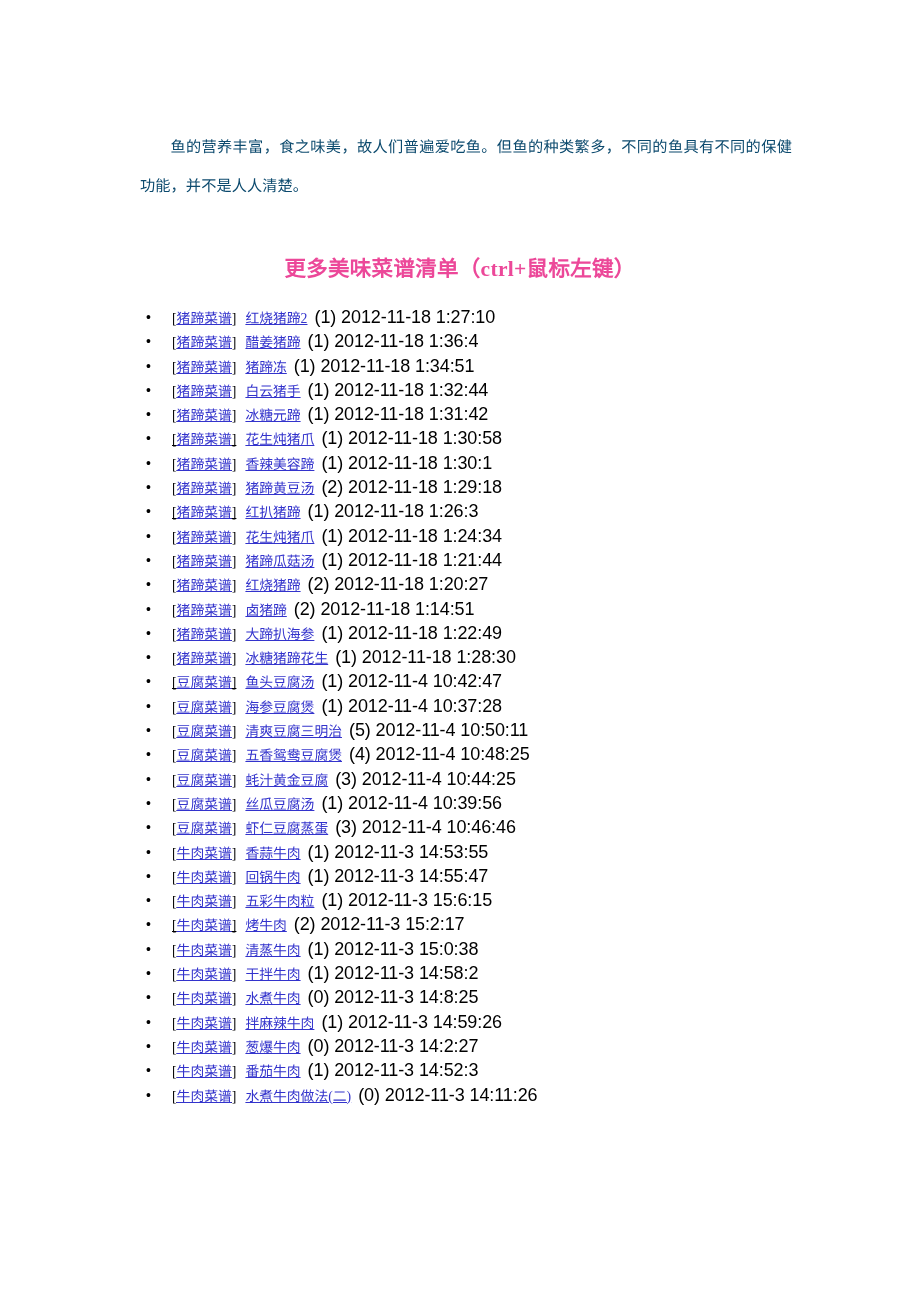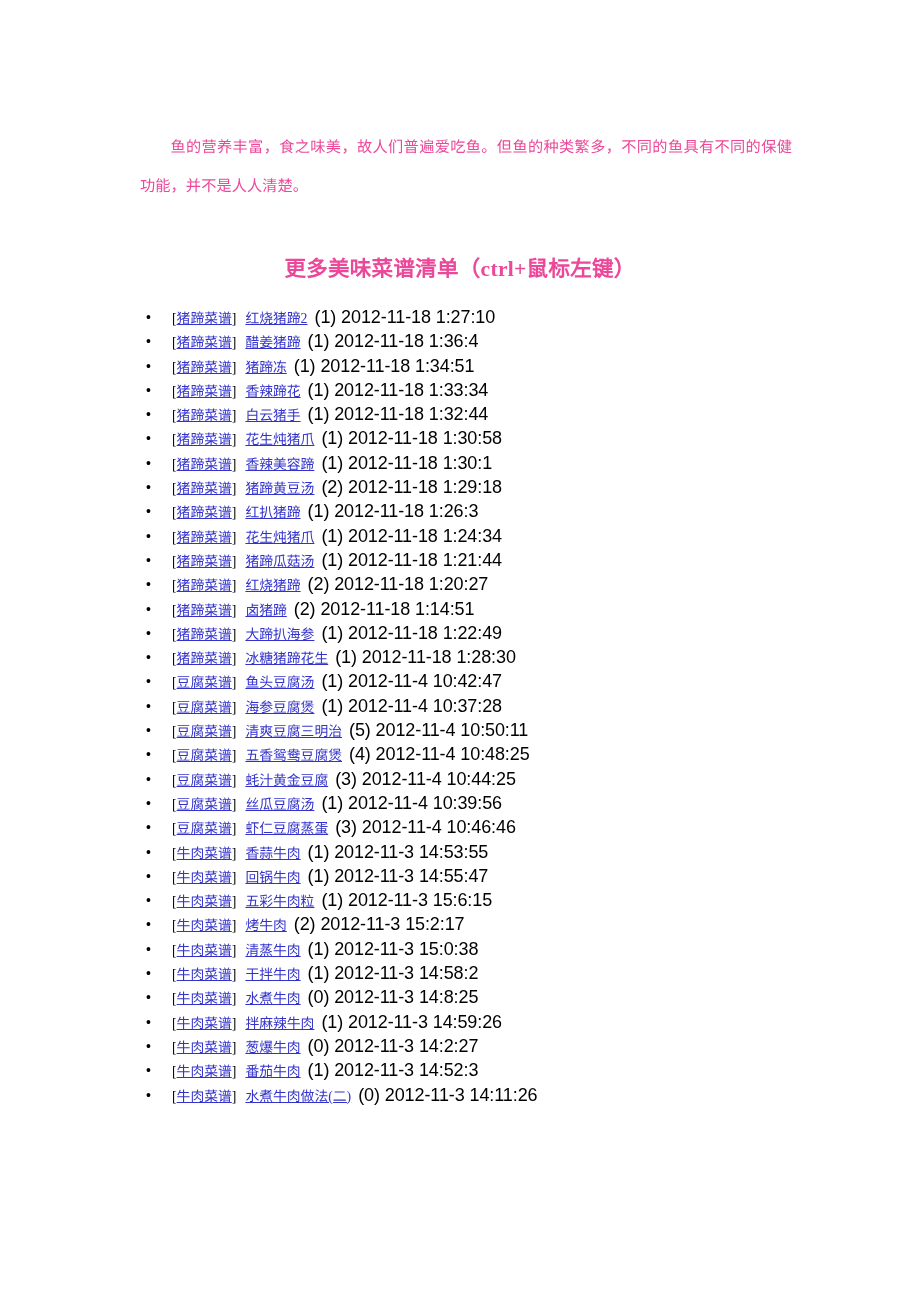--- a/index.html
+++ b/index.html
@@ -28,21 +28,21 @@
   .intro {
     position: absolute;
     left: 140px;
     top: 112px;
     width: 652px;
     font-size: 15.2px;
     line-height: 39px;
     text-align: justify;
     text-justify: inter-ideograph;
     text-indent: 2em;
-    color: #ec4899;
+    color: #0c4a6e;
     letter-spacing: 0.1px;
   }
 
   
   .doc-heading {
     position: absolute;
     left: 0;
     top: 251px;
     width: 920px;
     text-align: center;
@@ -77,20 +77,21 @@
     left: -26px;
     top: 0;
     font-size: 14px;
     line-height: 24.3px;
     color: #000000;
   }
   .cat-wrap {
     color: #000000;
     font-size: 13.8px;
     font-family: "Liberation Serif", "DejaVu Serif", serif;
+    text-decoration: underline;
   }
   a.cat-link,
   a.title-link {
     color: #3333cc;
     text-decoration: underline;
     font-family: "Liberation Serif", "DejaVu Serif", serif;
     font-size: 13.8px;
   }
   .gap {
     display: inline-block;
@@ -110,22 +111,22 @@
 <div class="page">
 
   <p class="intro">鱼的营养丰富，食之味美，故人们普遍爱吃鱼。但鱼的种类繁多，不同的鱼具有不同的保健功能，并不是人人清楚。</p>
 
   <div class="doc-heading">更多美味菜谱清单（ctrl+鼠标左键）</div>
 
   <ul class="recipe-list" id="recipe-list">
       <li class="recipe-item"><span class="cat-wrap"><span>[</span><a class="cat-link" href="#">猪蹄菜谱</a><span>]</span></span><span class="gap"></span><a class="title-link" href="#">红烧猪蹄2</a><span class="meta"><span>(1)</span> <span>2012-11-18 1:27:10</span></span></li>
       <li class="recipe-item"><span class="cat-wrap"><span>[</span><a class="cat-link" href="#">猪蹄菜谱</a><span>]</span></span><span class="gap"></span><a class="title-link" href="#">醋姜猪蹄</a><span class="meta"><span>(1)</span> <span>2012-11-18 1:36:4</span></span></li>
       <li class="recipe-item"><span class="cat-wrap"><span>[</span><a class="cat-link" href="#">猪蹄菜谱</a><span>]</span></span><span class="gap"></span><a class="title-link" href="#">猪蹄冻</a><span class="meta"><span>(1)</span> <span>2012-11-18 1:34:51</span></span></li>
-      <li class="recipe-item"><span class="cat-wrap"><span>[</span><a class="cat-link" href="#">猪蹄菜谱</a><span>]</span></span><span class="gap"></span><a class="title-link" href="#">香辣蹄花</a><span class="meta"><span>(1)</span> <span>2012-11-18 1:33:34</span></span></li>
       <li class="recipe-item"><span class="cat-wrap"><span>[</span><a class="cat-link" href="#">猪蹄菜谱</a><span>]</span></span><span class="gap"></span><a class="title-link" href="#">白云猪手</a><span class="meta"><span>(1)</span> <span>2012-11-18 1:32:44</span></span></li>
+      <li class="recipe-item"><span class="cat-wrap"><span>[</span><a class="cat-link" href="#">猪蹄菜谱</a><span>]</span></span><span class="gap"></span><a class="title-link" href="#">冰糖元蹄</a><span class="meta"><span>(1)</span> <span>2012-11-18 1:31:42</span></span></li>
       <li class="recipe-item"><span class="cat-wrap"><span>[</span><a class="cat-link" href="#">猪蹄菜谱</a><span>]</span></span><span class="gap"></span><a class="title-link" href="#">花生炖猪爪</a><span class="meta"><span>(1)</span> <span>2012-11-18 1:30:58</span></span></li>
       <li class="recipe-item"><span class="cat-wrap"><span>[</span><a class="cat-link" href="#">猪蹄菜谱</a><span>]</span></span><span class="gap"></span><a class="title-link" href="#">香辣美容蹄</a><span class="meta"><span>(1)</span> <span>2012-11-18 1:30:1</span></span></li>
       <li class="recipe-item"><span class="cat-wrap"><span>[</span><a class="cat-link" href="#">猪蹄菜谱</a><span>]</span></span><span class="gap"></span><a class="title-link" href="#">猪蹄黄豆汤</a><span class="meta"><span>(2)</span> <span>2012-11-18 1:29:18</span></span></li>
       <li class="recipe-item"><span class="cat-wrap"><span>[</span><a class="cat-link" href="#">猪蹄菜谱</a><span>]</span></span><span class="gap"></span><a class="title-link" href="#">红扒猪蹄</a><span class="meta"><span>(1)</span> <span>2012-11-18 1:26:3</span></span></li>
       <li class="recipe-item"><span class="cat-wrap"><span>[</span><a class="cat-link" href="#">猪蹄菜谱</a><span>]</span></span><span class="gap"></span><a class="title-link" href="#">花生炖猪爪</a><span class="meta"><span>(1)</span> <span>2012-11-18 1:24:34</span></span></li>
       <li class="recipe-item"><span class="cat-wrap"><span>[</span><a class="cat-link" href="#">猪蹄菜谱</a><span>]</span></span><span class="gap"></span><a class="title-link" href="#">猪蹄瓜菇汤</a><span class="meta"><span>(1)</span> <span>2012-11-18 1:21:44</span></span></li>
       <li class="recipe-item"><span class="cat-wrap"><span>[</span><a class="cat-link" href="#">猪蹄菜谱</a><span>]</span></span><span class="gap"></span><a class="title-link" href="#">红烧猪蹄</a><span class="meta"><span>(2)</span> <span>2012-11-18 1:20:27</span></span></li>
       <li class="recipe-item"><span class="cat-wrap"><span>[</span><a class="cat-link" href="#">猪蹄菜谱</a><span>]</span></span><span class="gap"></span><a class="title-link" href="#">卤猪蹄</a><span class="meta"><span>(2)</span> <span>2012-11-18 1:14:51</span></span></li>
       <li class="recipe-item"><span class="cat-wrap"><span>[</span><a class="cat-link" href="#">猪蹄菜谱</a><span>]</span></span><span class="gap"></span><a class="title-link" href="#">大蹄扒海参</a><span class="meta"><span>(1)</span> <span>2012-11-18 1:22:49</span></span></li>
       <li class="recipe-item"><span class="cat-wrap"><span>[</span><a class="cat-link" href="#">猪蹄菜谱</a><span>]</span></span><span class="gap"></span><a class="title-link" href="#">冰糖猪蹄花生</a><span class="meta"><span>(1)</span> <span>2012-11-18 1:28:30</span></span></li>

